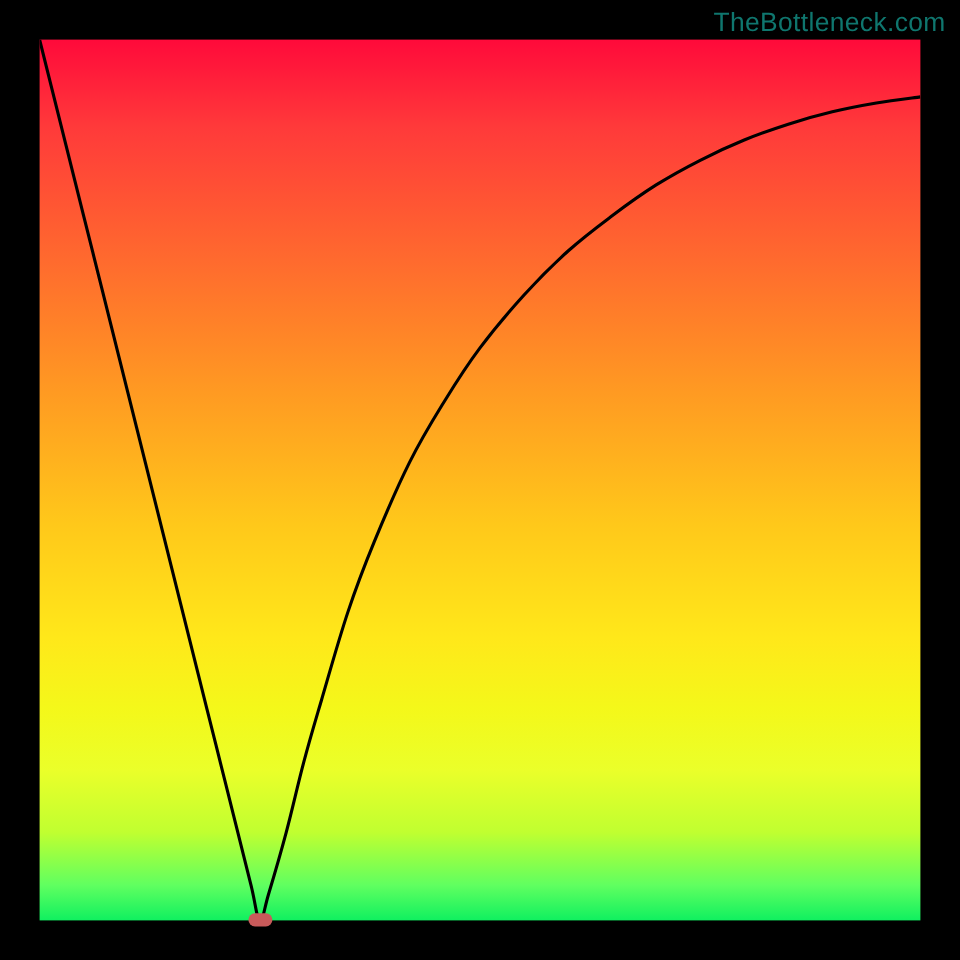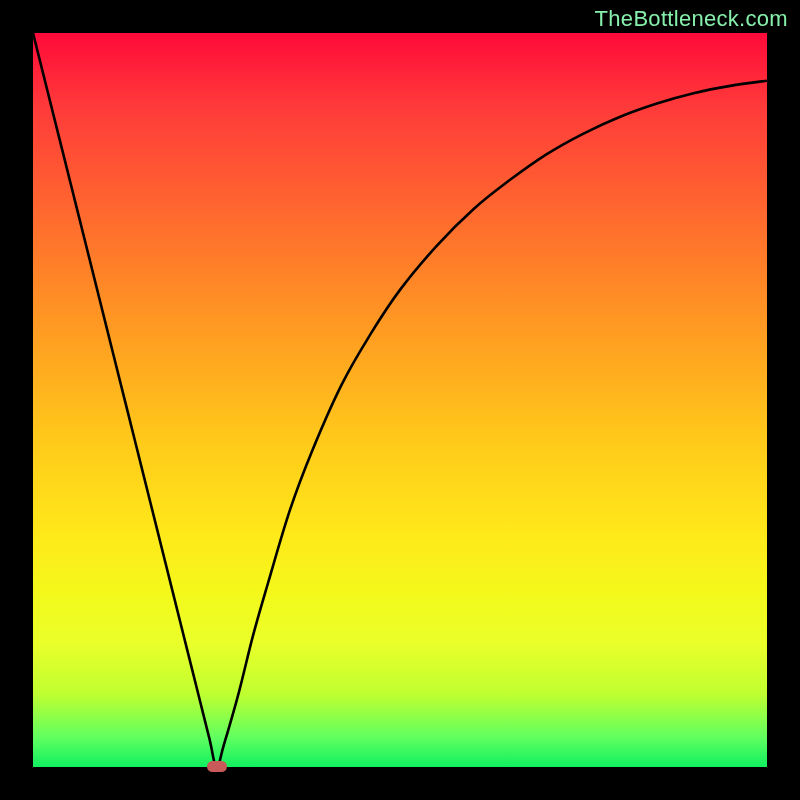--- a/index.html
+++ b/index.html
@@ -36,21 +36,21 @@
       #eaff2a 83%,
       #c0ff30 90%,
       #60ff60 96%,
       #10f060 100%
     );
   }
   .watermark {
     position: absolute;
     top: 6px;
     right: 12px;
-    color: #86efac;
+    color: #0f766e;
     font-size: 22px;
     font-weight: 500;
     letter-spacing: 0.3px;
     pointer-events: none;
     user-select: none;
   }
   svg.curve {
     position: absolute;
     left: 0;
     top: 0;

